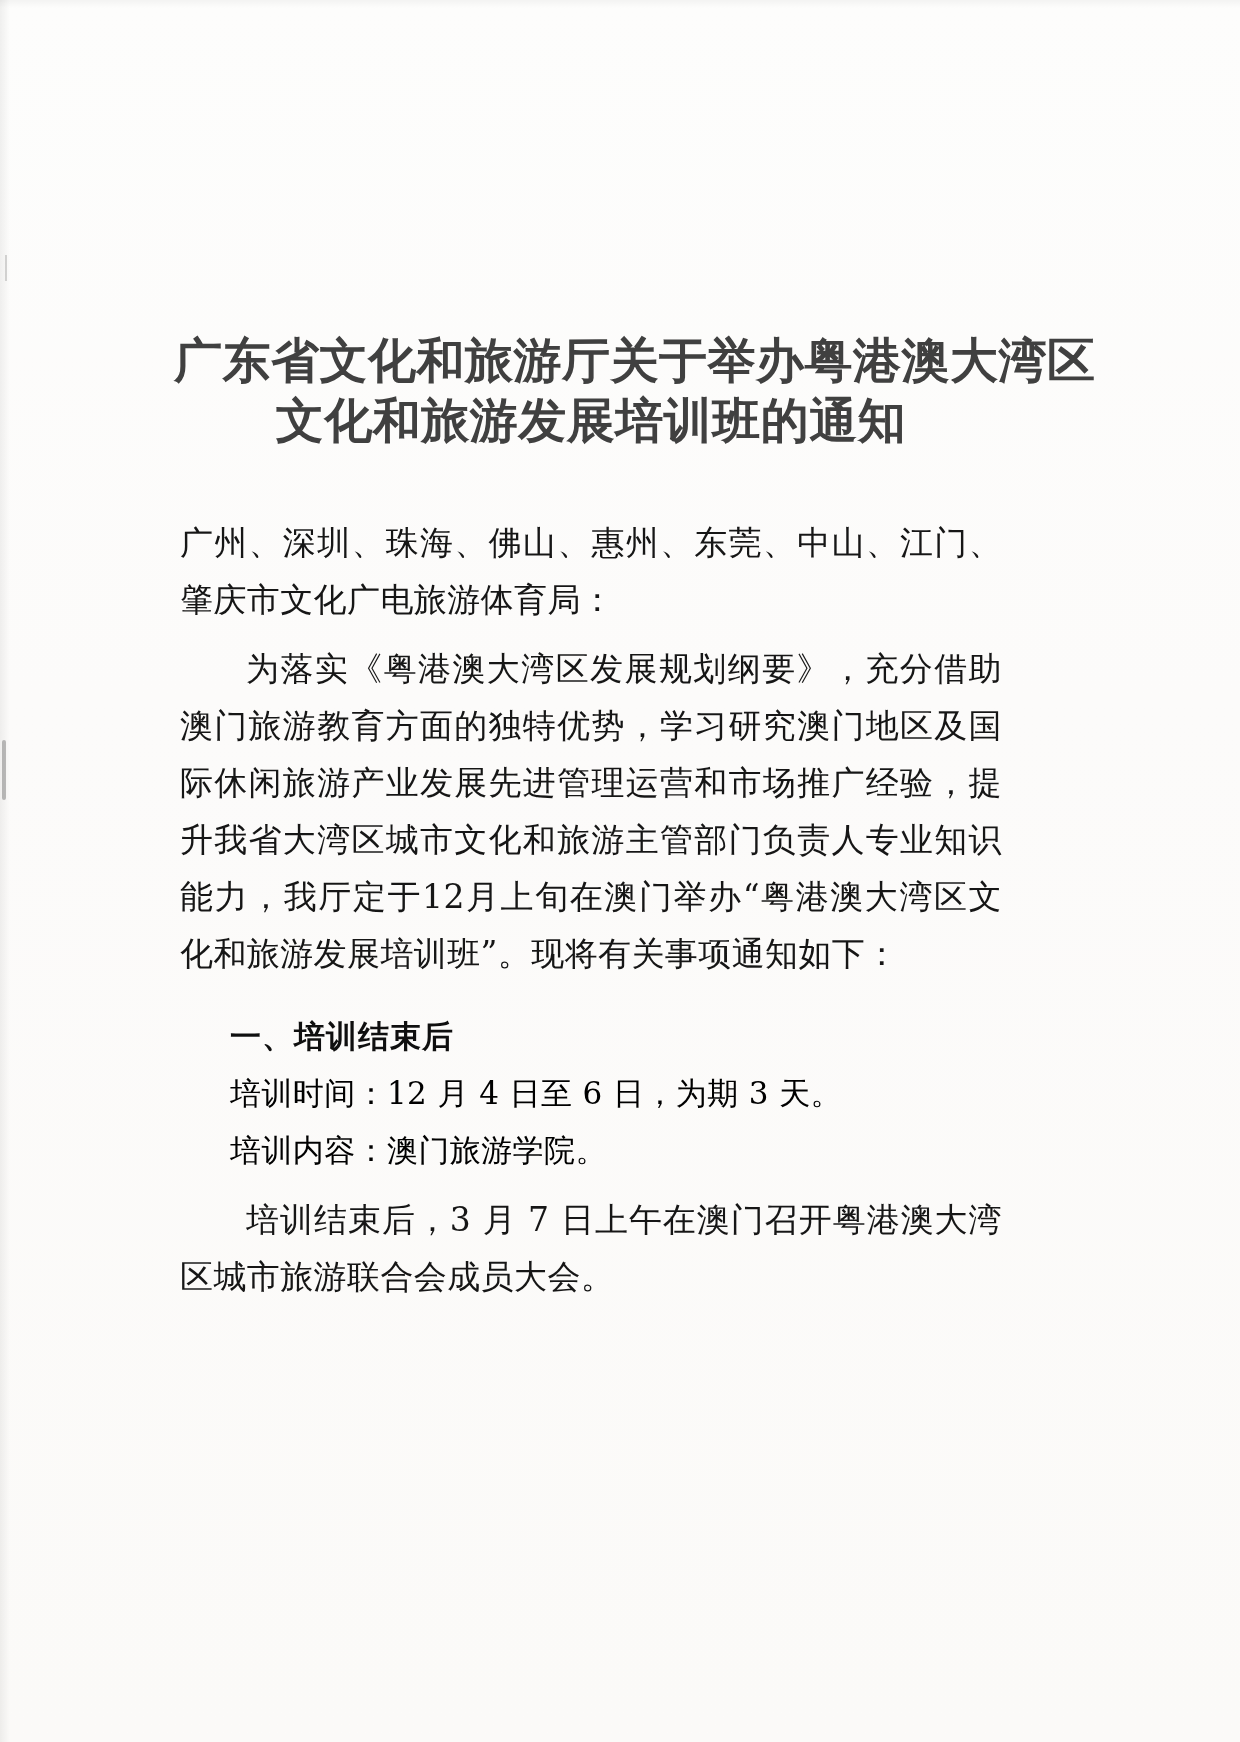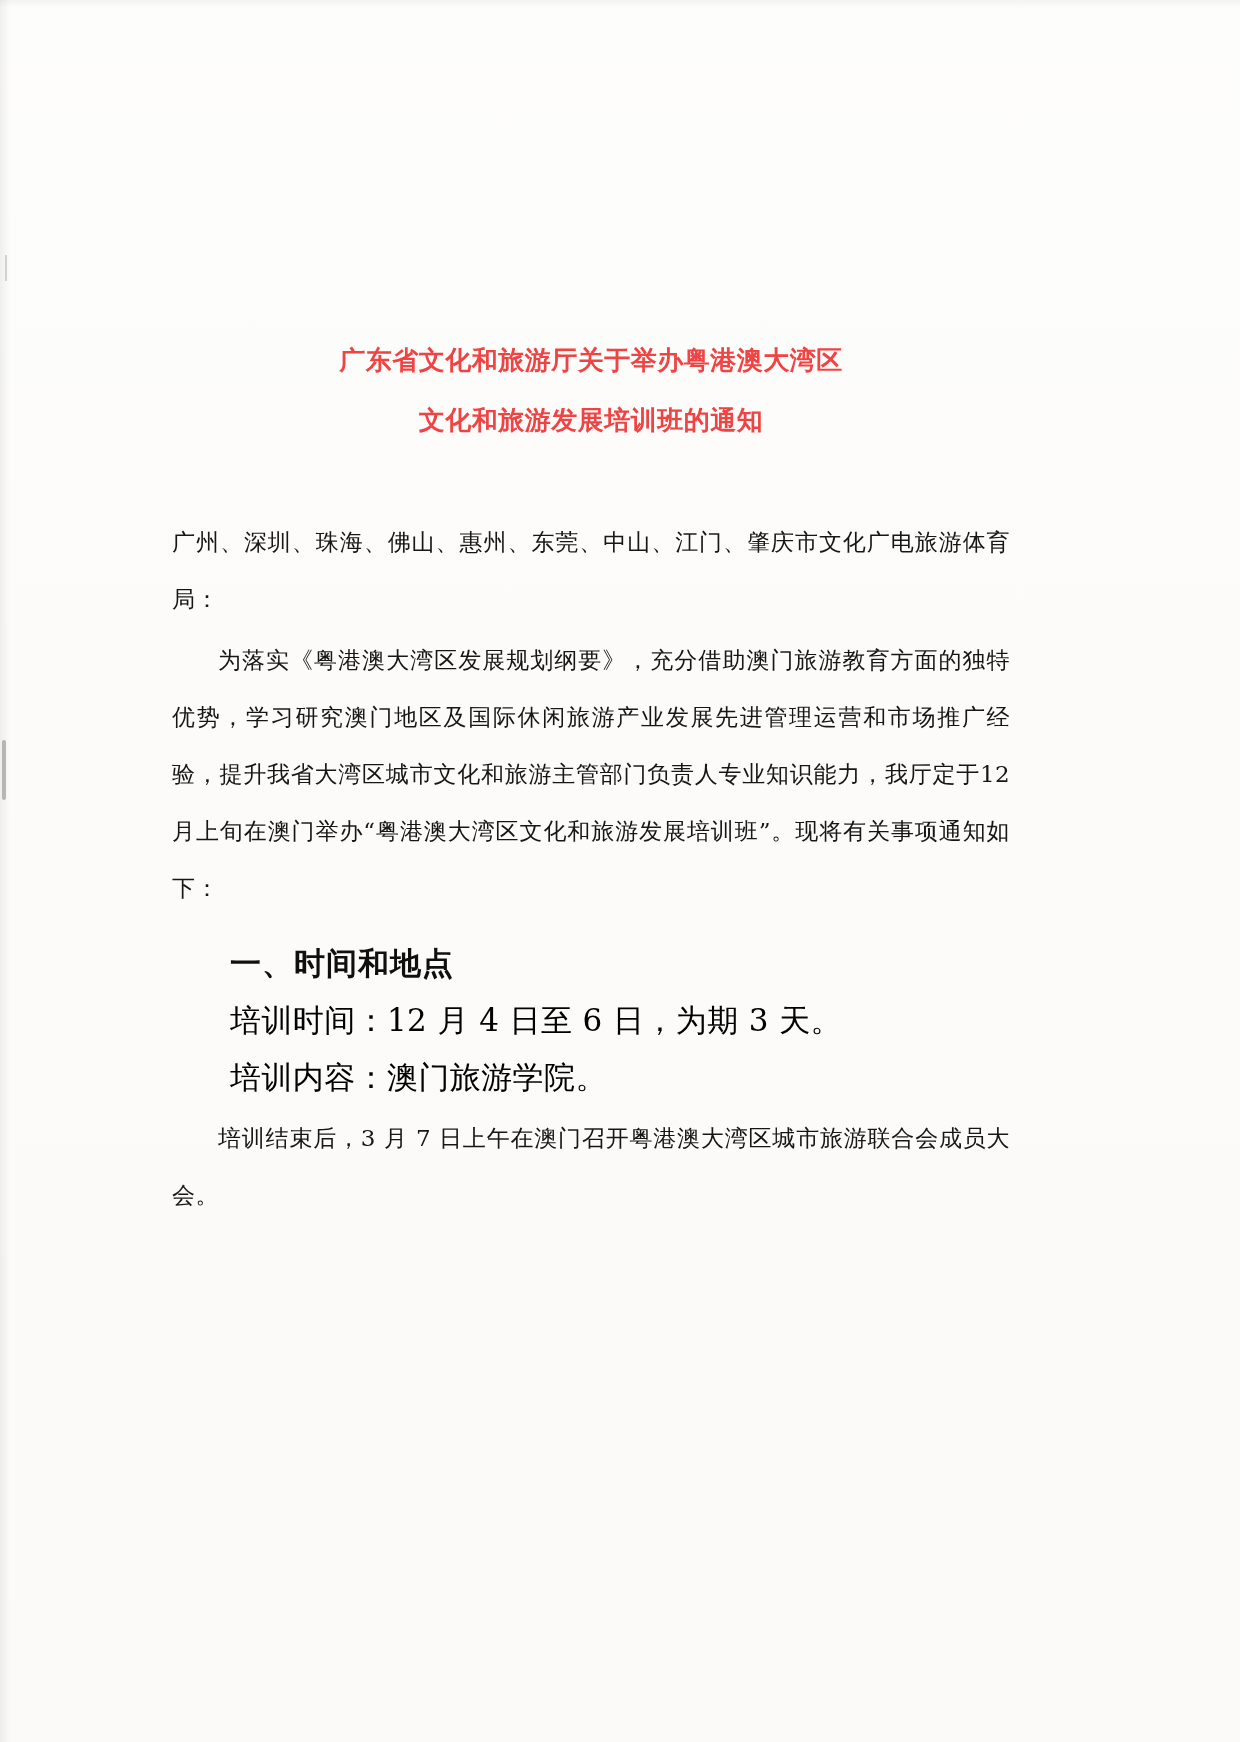--- a/index.html
+++ b/index.html
@@ -64,39 +64,39 @@
     left: 168px;
     top: 330px;
     width: 846px;
   }
 
   
   .doc-title {
     text-align: center;
     font-family: "DejaVu Serif", "Liberation Serif", serif;
     font-weight: 700;
-    font-size: 26px;
+    font-size: 48px;
     line-height: 60px;
     letter-spacing: 0.5px;
-    color: #ef4444;
+    color: #404040;
     margin: 0 0 0 0;
     padding: 0 6px;
   }
   .doc-title .tl {
     display: block;
     white-space: nowrap;
   }
 
   
   .para {
-    font-size: 23px;
+    font-size: 33px;
     line-height: 57px;
     letter-spacing: 0.4px;
     color: #161616;
-    margin: 4px;
+    margin: 12px;
     text-align: justify;
     text-justify: inter-ideograph;
   }
   .para.indent {
     text-indent: 2em;
   }
   .gap-addressee { margin-top: 64px; }
   .gap-main      { margin-top: 0px; }
 
   .heading {
@@ -136,21 +136,21 @@
       <span class="tl">广东省文化和旅游厅关于举办粤港澳大湾区</span>
       <span class="tl">文化和旅游发展培训班的通知</span>
     </h1>
 
     <p class="para gap-addressee">广州、深圳、珠海、佛山、惠州、东莞、中山、江门、肇庆市文化广电旅游体育局：</p>
 
     <p class="para indent gap-main">为落实《粤港澳大湾区发展规划纲要》，充分借助澳门旅游教育方面的独特优势，学习研究澳门地区及国际休闲旅游产业发展先进管理运营和市场推广经验，提升我省大湾区城市文化和旅游主管部门负责人专业知识能力，我厅定于12月上旬在澳门举办“粤港澳大湾区文化和旅游发展培训班”。现将有关事项通知如下：</p>
 
     <div class="block-spacer-sm"></div>
 
-    <h2 class="heading">一、时间和地点</h2>
+    <h2 class="heading">一、培训结束后</h2>
 
     <p class="sub-line">培训时间：12 月 4 日至 6 日，为期 3 天。</p>
     <p class="sub-line">培训内容：澳门旅游学院。</p>
     <p class="para indent">培训结束后，3 月 7 日上午在澳门召开粤港澳大湾区城市旅游联合会成员大会。</p>
 
     <div class="block-spacer-sm"></div>
 
 
 
   </div>

